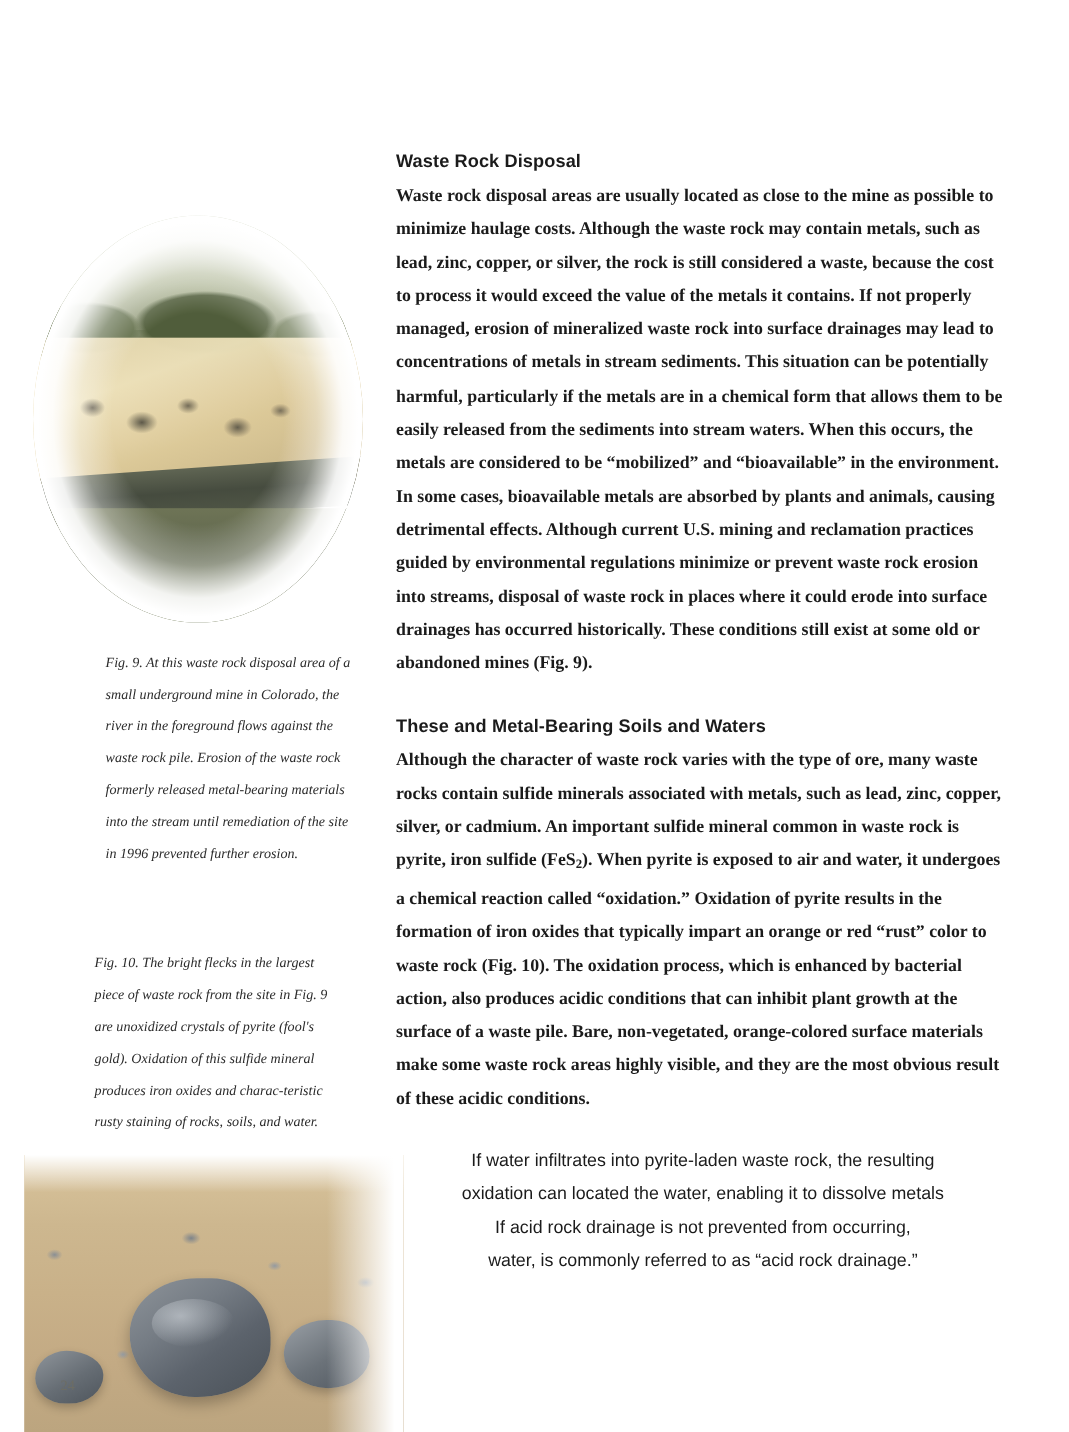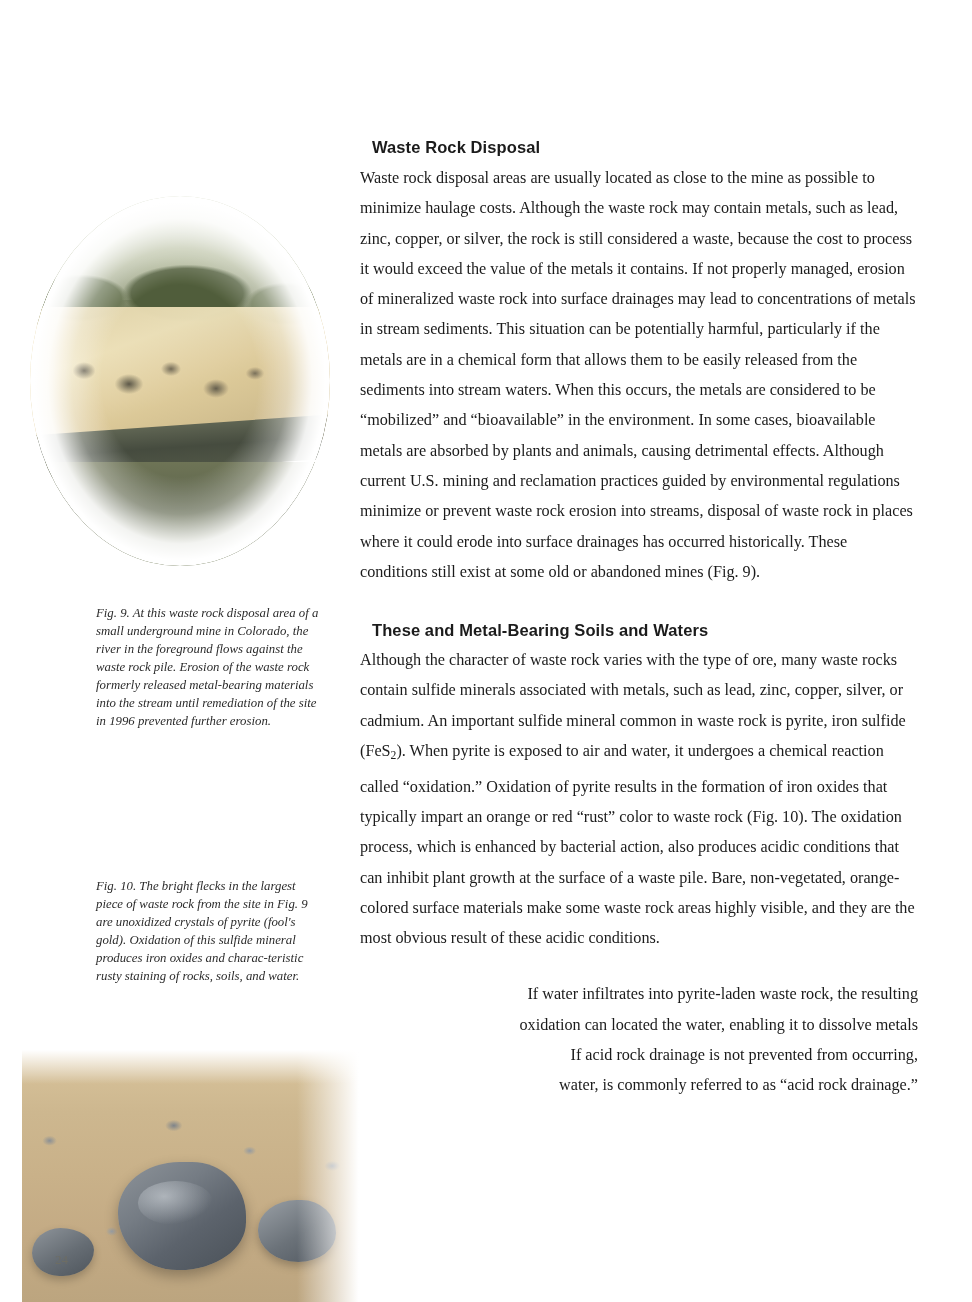--- a/index.html
+++ b/index.html
@@ -122,27 +122,26 @@
     border-radius: 50%;
     background: radial-gradient(ellipse 150px 185px at 50% 50%,
       rgba(255,255,255,0) 52%, rgba(255,255,255,0.35) 72%, rgba(255,255,255,0.92) 88%, #fff 97%);
   }
 
   .caption {
     position: absolute;
     font-family: "Liberation Serif", serif;
     font-style: italic;
     font-size: 12.8px;
-    line-height: 18px;
+    line-height: 29px;
     color: #2b2b2b;
     width: 228px;
-    margin-top: 16px;
   }
   .caption.fig9 { left: 74px; top: 588px; }
-  .caption.fig10 { left: 74px; top: 861px; }
+  .caption.fig10 { left: 64px; top: 861px; }
 
   
   .fig10-photo {
     position: absolute;
     left: 0px;
     top: 1050px;
     width: 345px;
     height: 252px;
     overflow: hidden;
     background:
@@ -228,45 +227,46 @@
     position: absolute;
     left: 360px;
     top: 138px;
     width: 558px;
   }
   h2.section-head {
     font-family: "Liberation Sans", sans-serif;
     font-size: 16.5px;
     font-weight: bold;
     color: #1b1b1b;
-    margin: 0 0 6px 12px;
+    margin: 0 0 6px 0;
     letter-spacing: 0.1px;
   }
   p.body {
     font-family: "Liberation Serif", serif;
     font-size: 16.2px;
     line-height: 30.3px;
     color: #1b1b1b;
     margin: 0;
     text-align: left;
+    font-weight: bold;
   }
   .sec2 { margin-top: 34px; }
   .sec2 h2.section-head { margin-bottom: 5px; }
 
   .wrapped-tail {
     margin-top: 26px;
     width: 558px;
   }
   .wrapped-tail p {
-    font-family: Liberation Serif, serif;
+    font-family: Liberation Sans, sans-serif;
     font-size: 16.2px;
     line-height: 30.3px;
     color: #1b1b1b;
     margin: 0;
-    text-align: right;
+    text-align: center;
   }
   sub { font-size: 0.72em; vertical-align: -0.28em; }
 </style>
 </head>
 <body>
 
 <div class="page">
 
   <div class="left-strip"></div>
 

